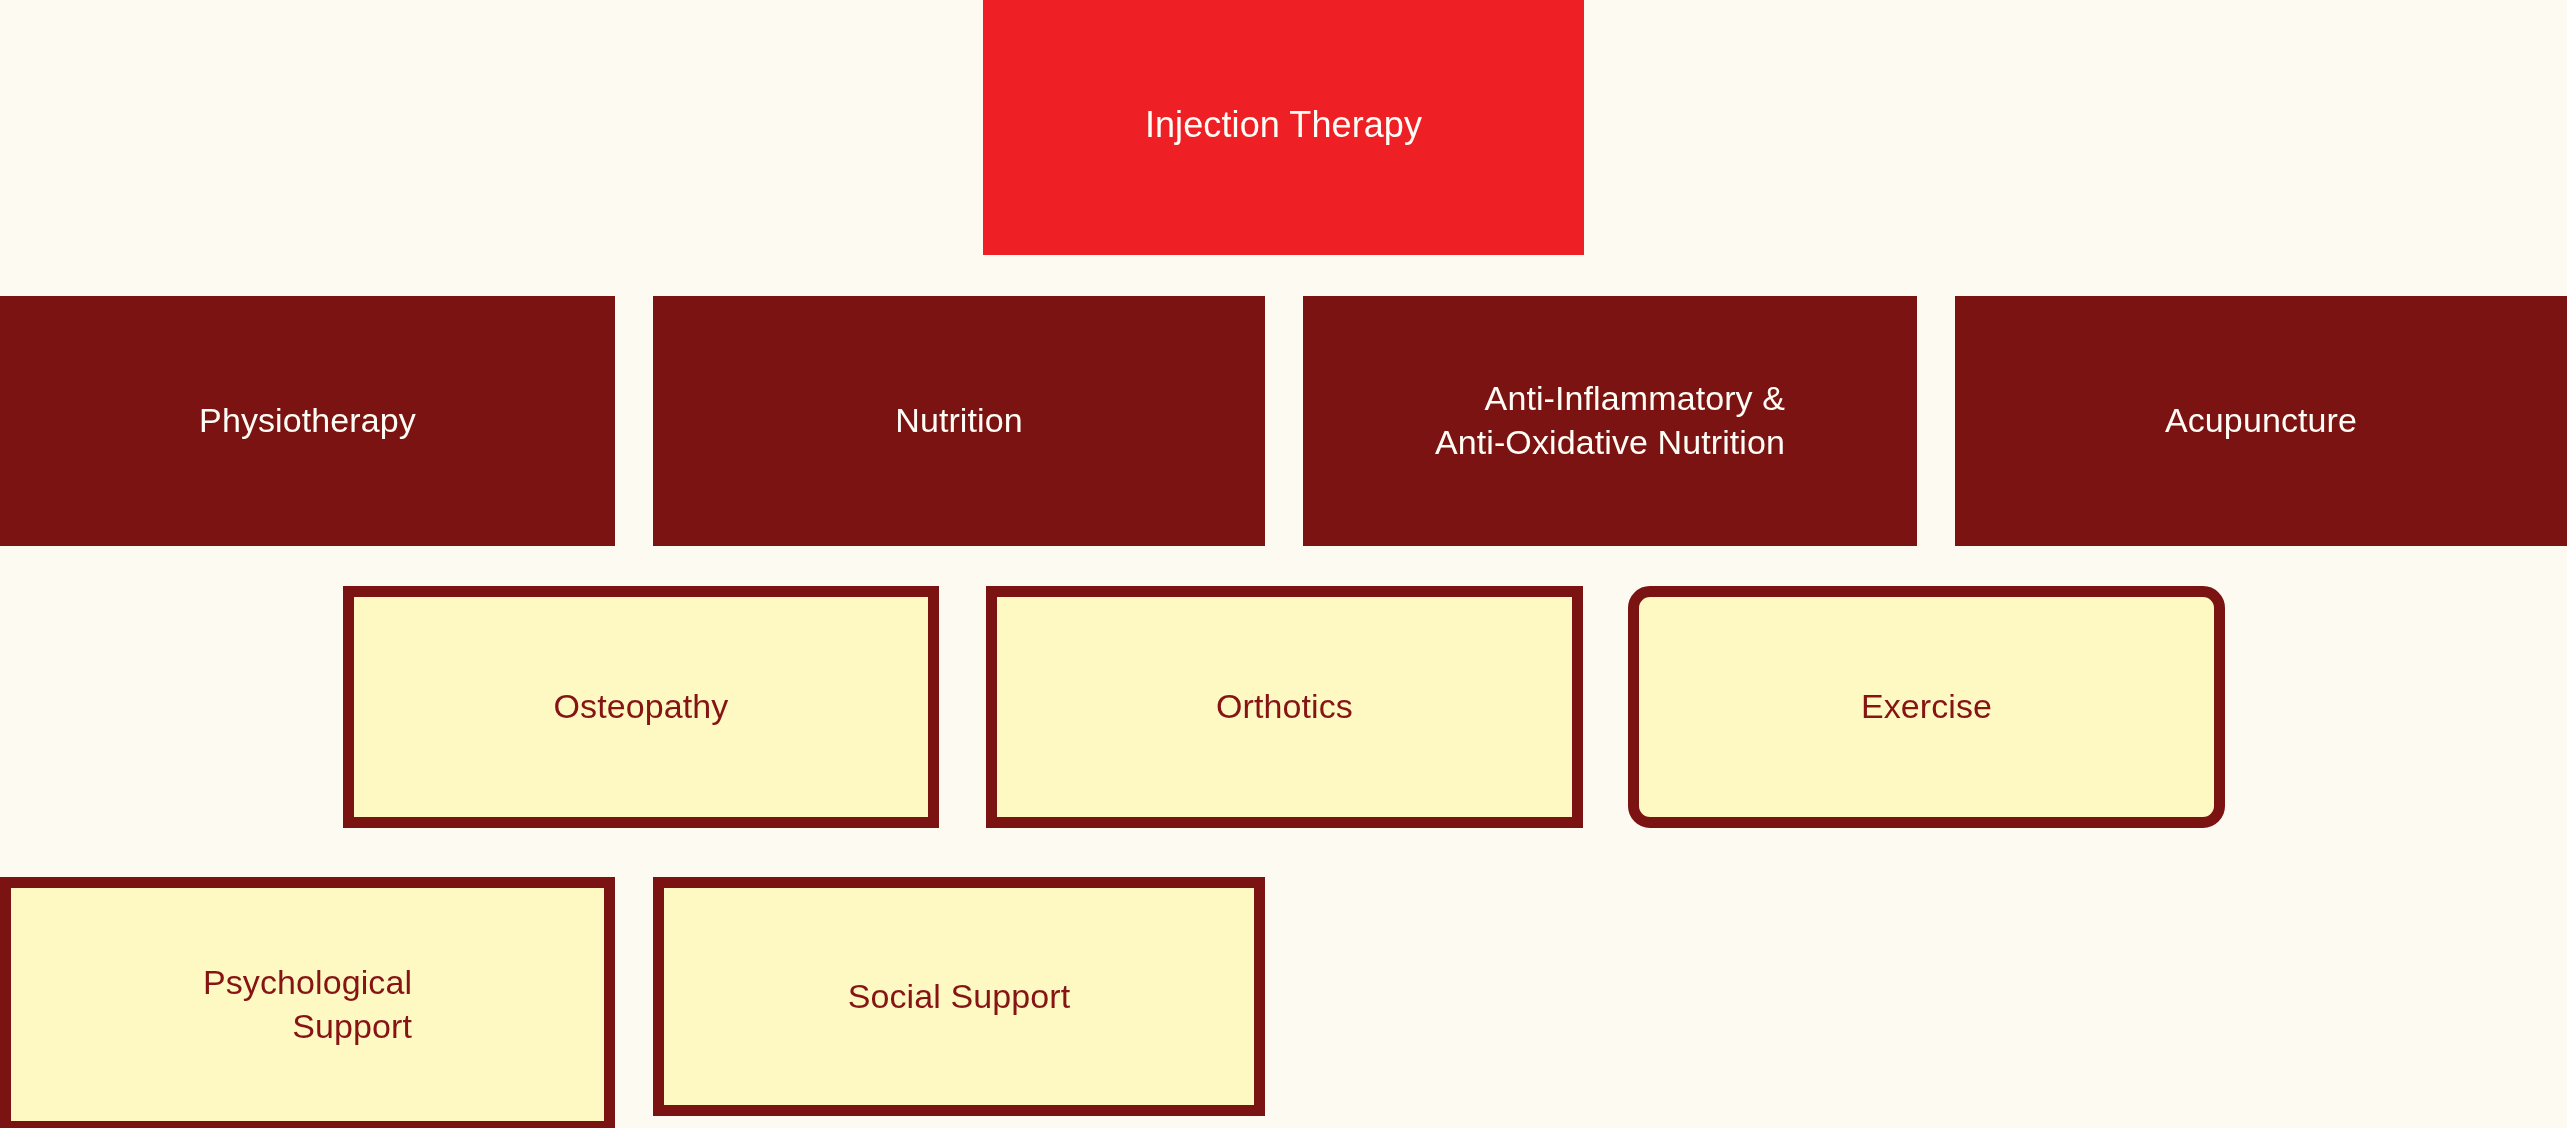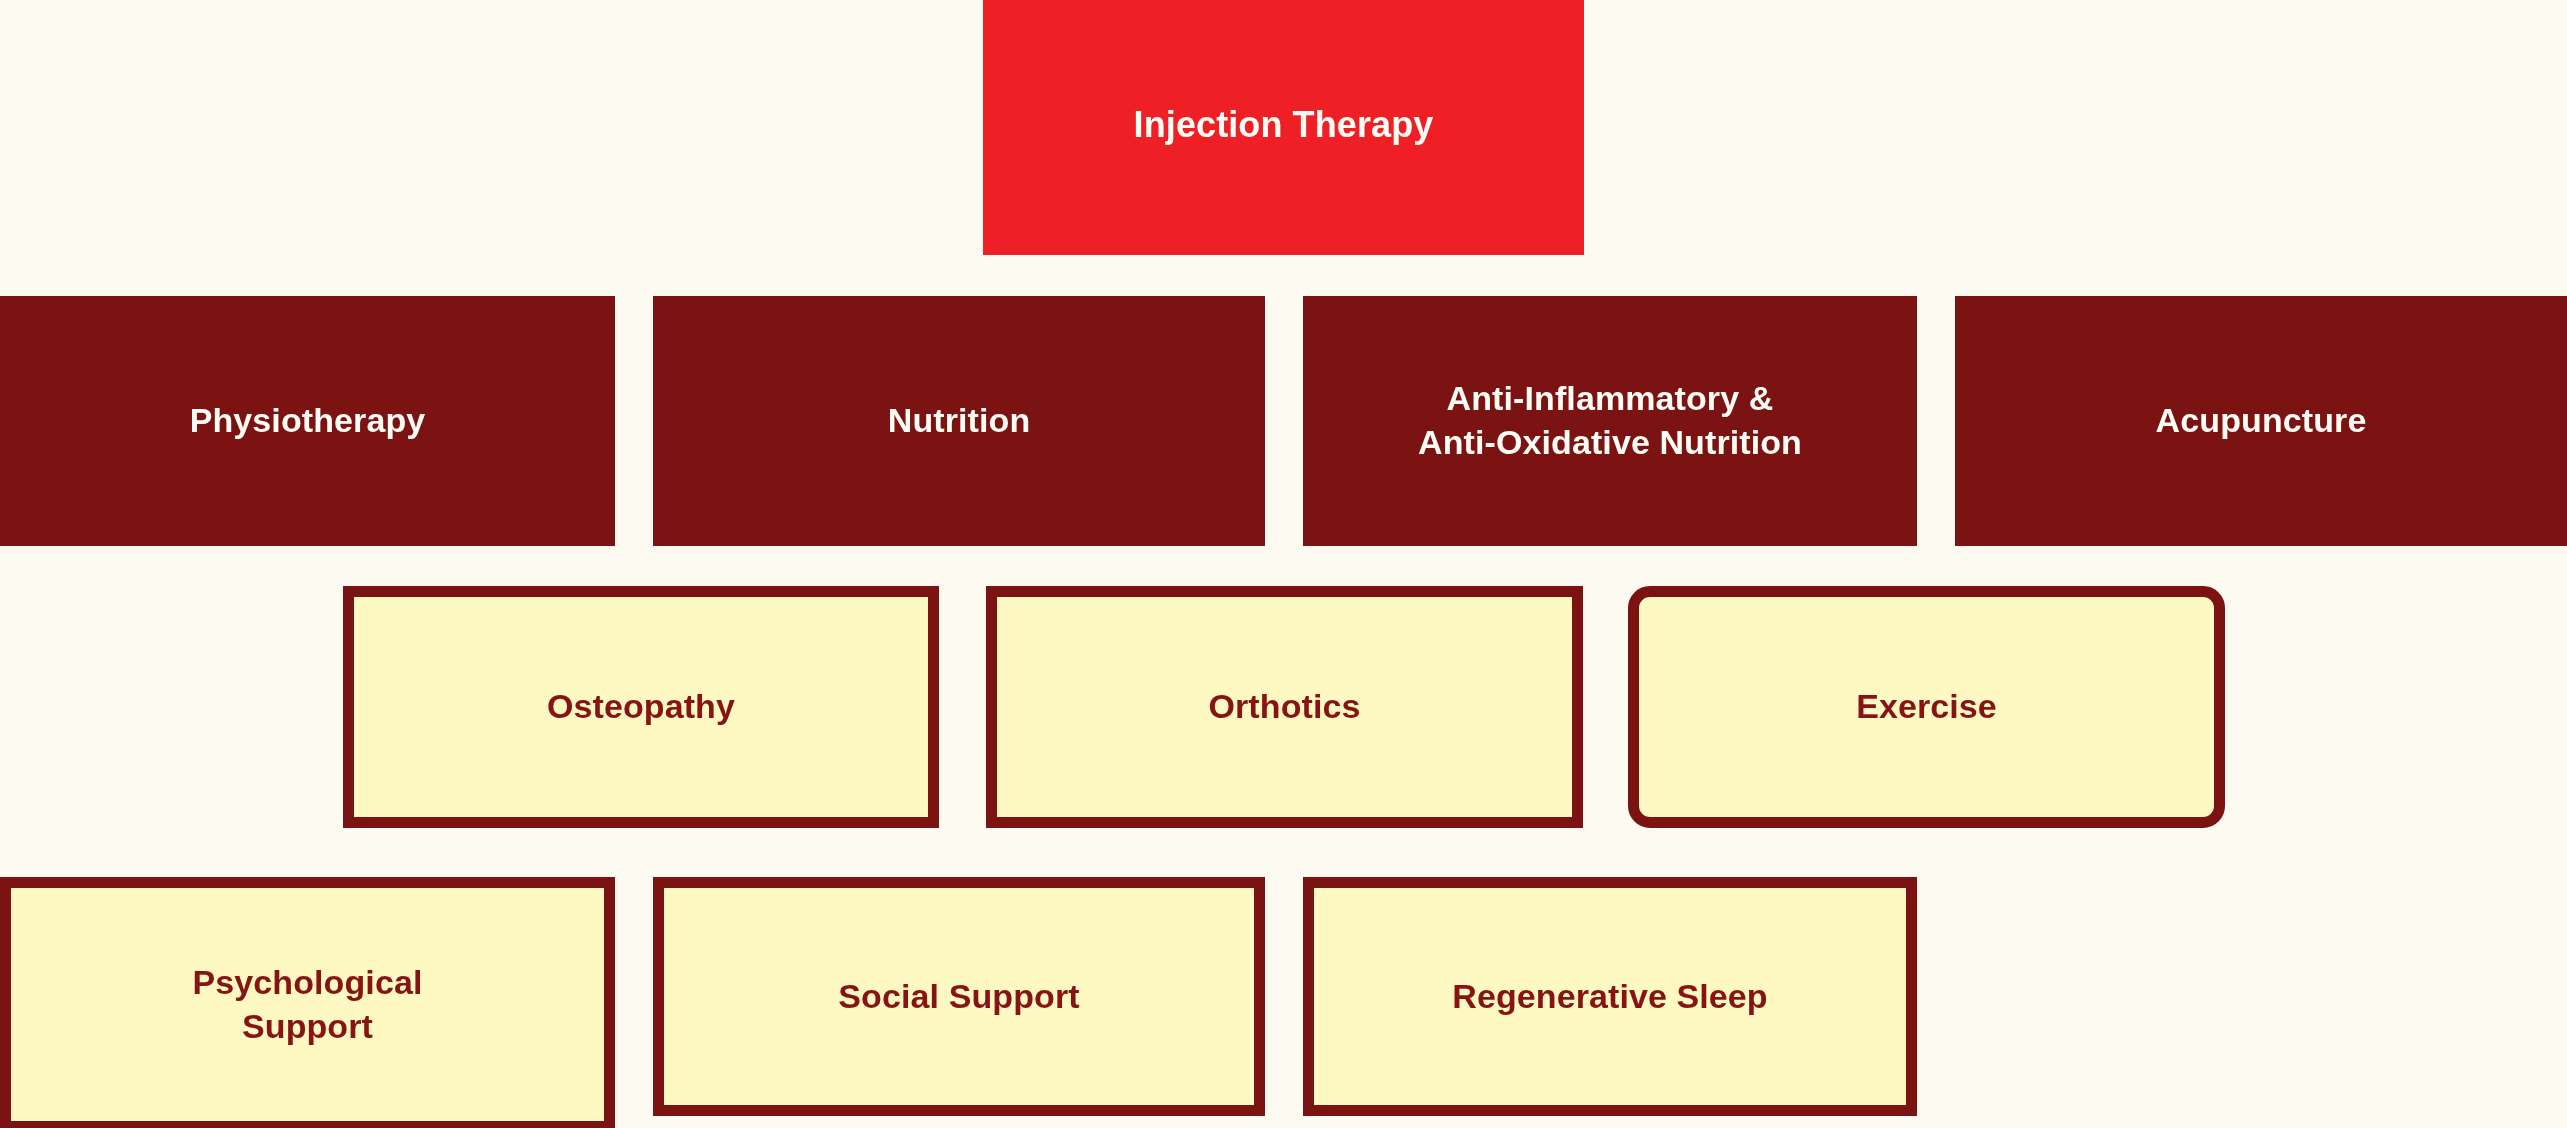--- a/index.html
+++ b/index.html
@@ -25,24 +25,25 @@
   .node {
     position: absolute;
     display: flex;
     align-items: center;
     justify-content: center;
     box-sizing: border-box;
     text-align: center;
   }
 
   .node .label {
-    font-weight: bold;
+    font-weight: normal;
     line-height: 1.28;
     letter-spacing: 0.1px;
     white-space: pre-line;
+    text-align: right;
   }
 
   
   .node.root {
     background: #ee2026;
   }
   .node.root .label {
     color: #fffdf6;
     font-size: 36px;
   }
@@ -106,18 +107,15 @@
 
   <div class="node outlined" style="left:0px; top:877px; width:615px; height:255px;">
     <span class="label">Psychological
 Support</span>
   </div>
 
   <div class="node outlined" style="left:653px; top:877px; width:612px; height:239px;">
     <span class="label">Social Support</span>
   </div>
 
-  <div class="node outlined" style="left:1303px; top:877px; width:614px; height:239px;">
-    <span class="label">Regenerative Sleep</span>
-  </div>
 
 
 </div>
 
 </body></html>

